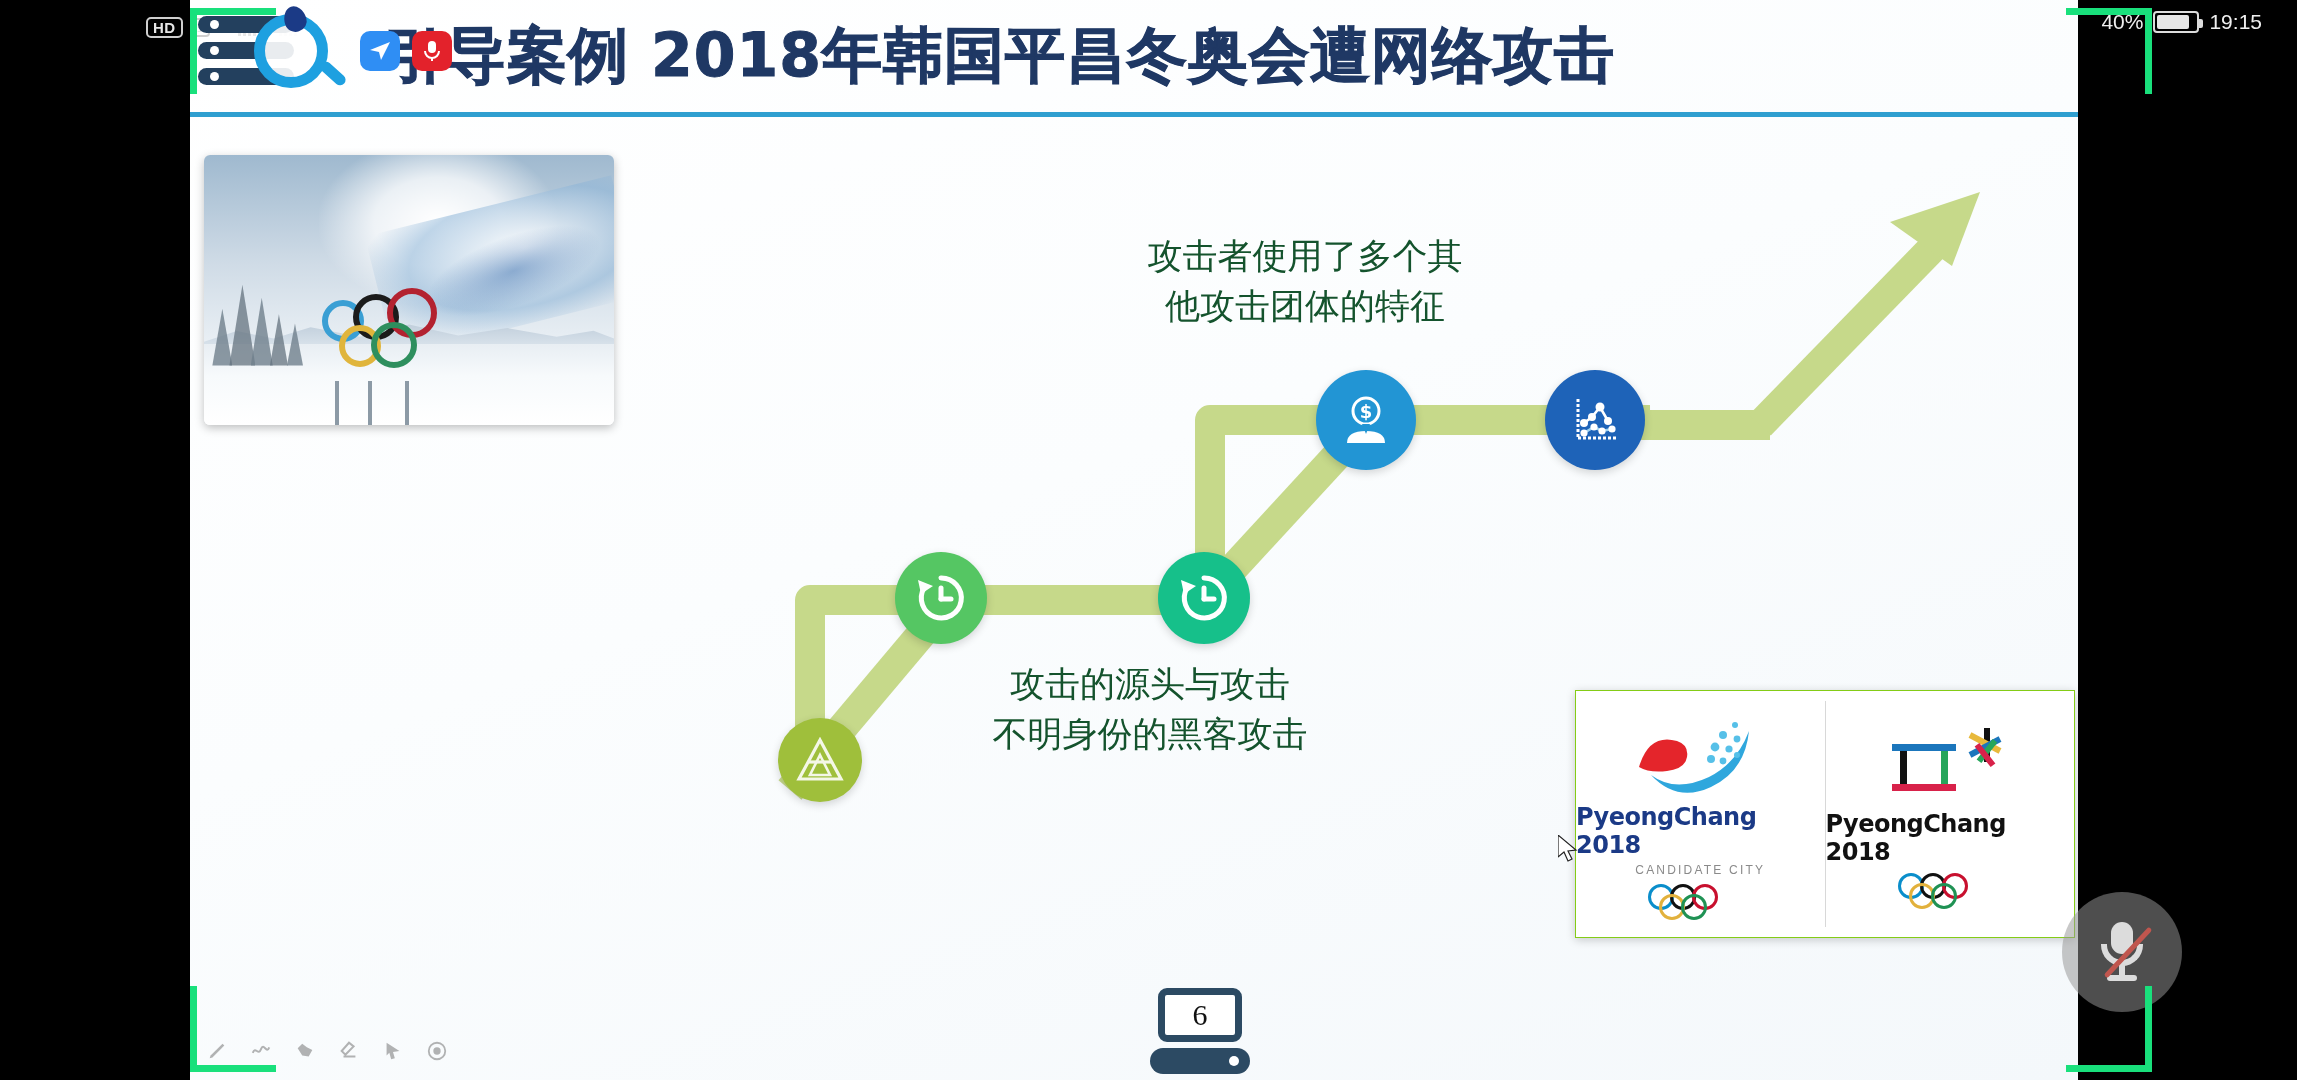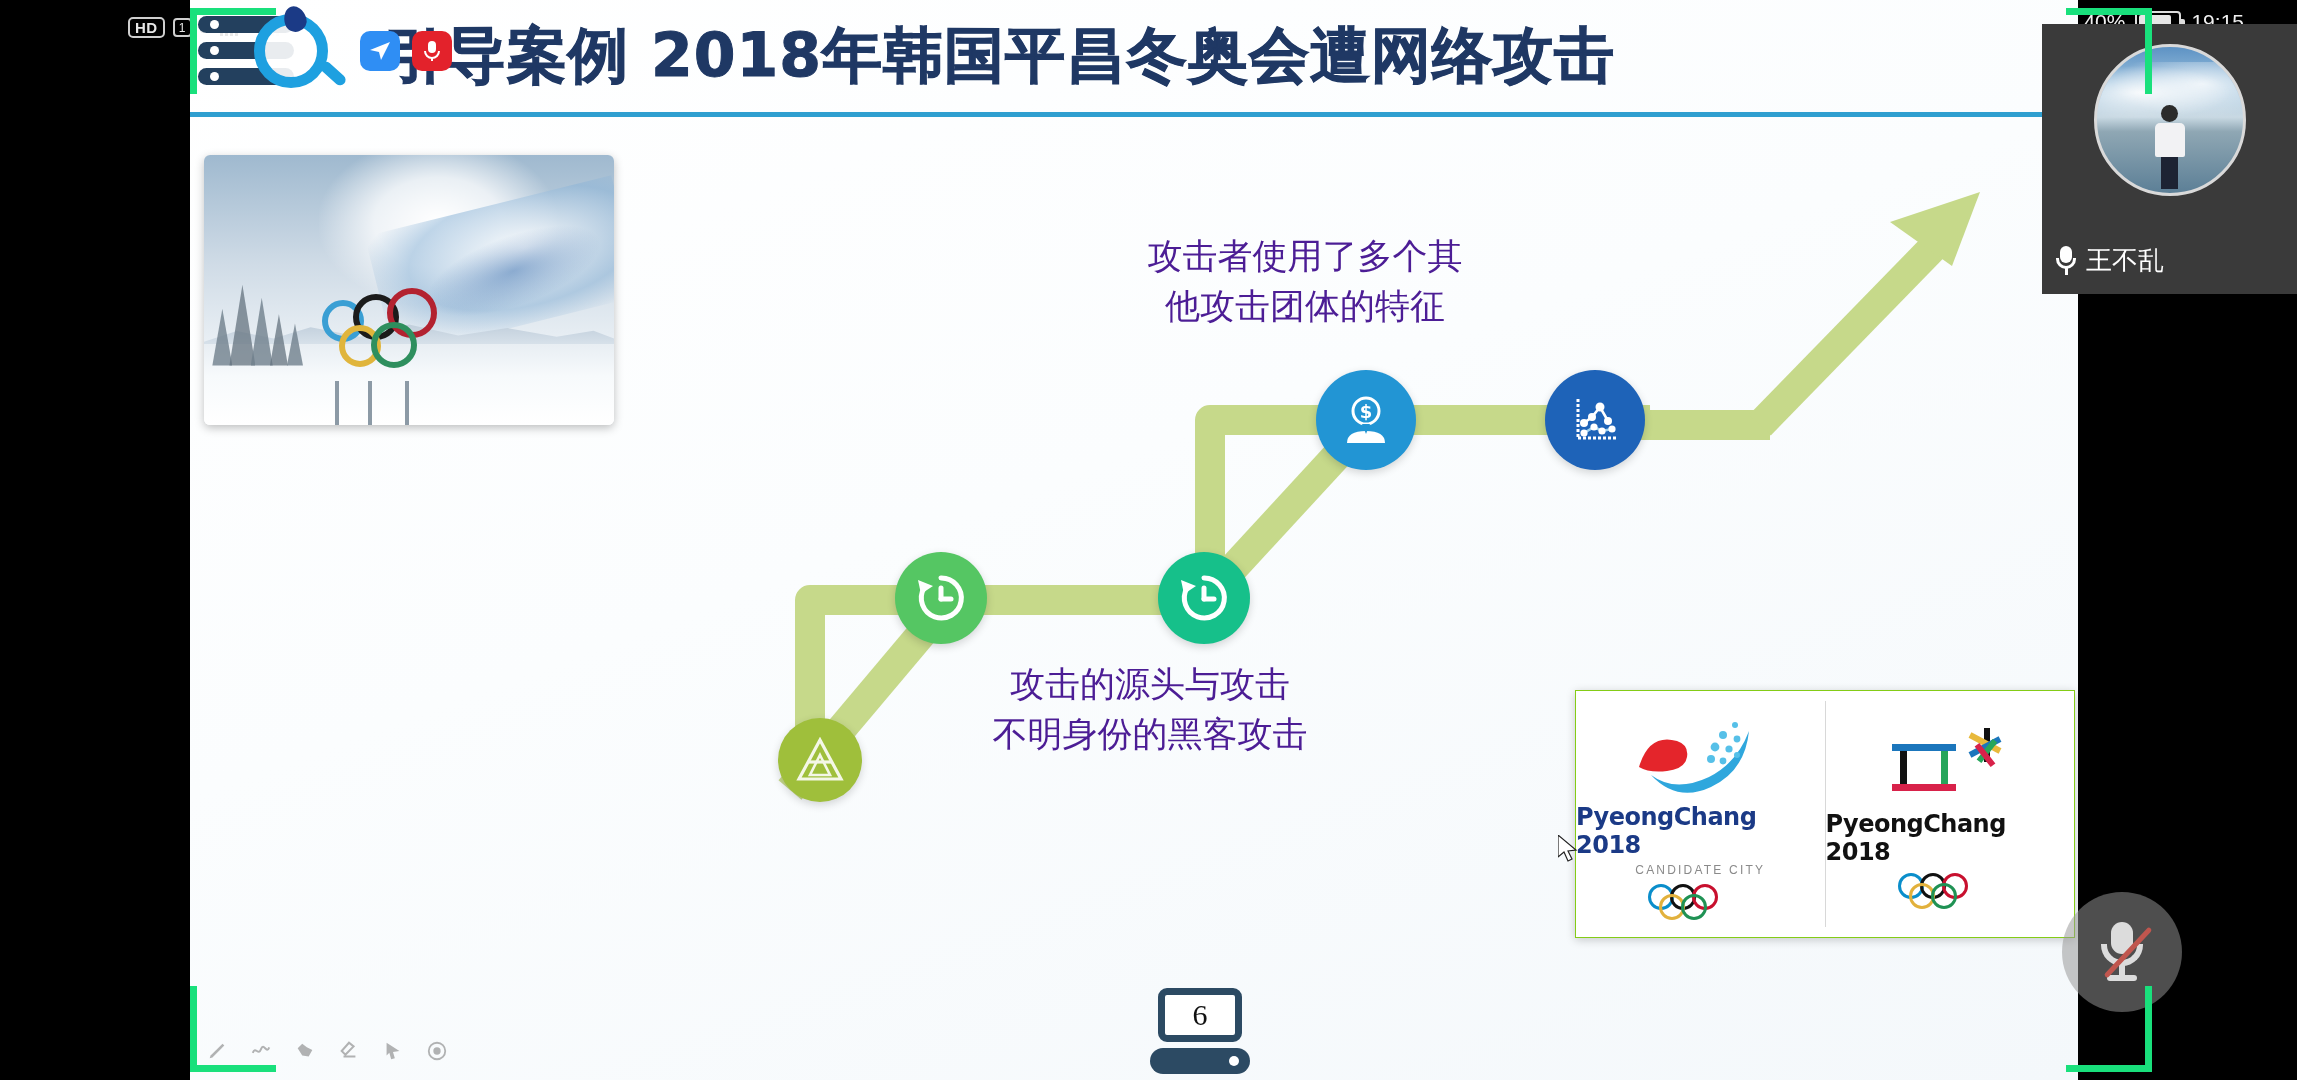--- a/index.html
+++ b/index.html
@@ -78,21 +78,21 @@
   .n1{ left:588px; top:718px; width:84px; height:84px; background:#9fbf3b; }
   .n2{ left:705px; top:552px; width:92px; height:92px; background:#55c663; }
   .n3{ left:968px; top:552px; width:92px; height:92px; background:#16c08a; }
   .n4{ left:1126px; top:370px; width:100px; height:100px; background:#2295d4; }
   .n5{ left:1355px; top:370px; width:100px; height:100px; background:#1e63b8; }
 
   
   .stext {
     position:absolute;
     font-family:"DejaVu Sans","Liberation Sans",sans-serif;
-    color:#4c1d95; font-size:35px; line-height:1.42;
+    color:#14532d; font-size:35px; line-height:1.42;
     text-align:center; white-space:pre-line; font-weight:500;
   }
   .t1{ left:30px; top:640px; width:430px; }
   .t2{ left:455px; top:398px; width:430px; }
   .t3{ left:760px; top:660px; width:400px; }
   .t4{ left:915px; top:232px; width:400px; }
   .t5{ left:1465px; top:380px; width:330px; text-align:left; line-height:1.45; }
 
   
   .logo-card {
@@ -120,21 +120,21 @@
     background:#2c4a63; border-radius:13px; }
   .pg-dot{ position:absolute; right:11px; top:8px; width:10px; height:10px;
     border-radius:50%; background:#fff; }
 
   
   .anno-bar { position:absolute; left:206px; top:1040px; display:flex; gap:22px;
     align-items:center; }
   .anno-bar .tool { width:22px; height:22px; opacity:.55; }
 
   
-  .statusbar { position:absolute; left:0; top:0; width:2258px; height:54px;
+  .statusbar { position:absolute; left:18px; top:0; width:2258px; height:54px;
     color:#fff; font-size:19px; pointer-events:none; }
   .sb-left { position:absolute; left:128px; top:17px; display:flex; gap:8px; align-items:center; }
   .hd-badge { border:2px solid #cfcfcf; border-radius:5px; padding:0 5px;
     font-size:15px; font-weight:700; color:#e6e6e6; letter-spacing:.5px; }
   .num-badge { width:19px; height:19px; border:2px solid #cfcfcf; border-radius:4px;
     font-size:12px; display:flex; align-items:center; justify-content:center; color:#e6e6e6; }
   .sig-group{ display:flex; align-items:flex-end; gap:3px; color:#e8e8e8; font-size:13px; }
   .bars{ display:flex; align-items:flex-end; gap:2px; height:17px; }
   .bars b{ width:3px; background:#e8e8e8; display:block; }
   .sb-right { position:absolute; right:14px; top:10px; display:flex; gap:10px;
@@ -448,38 +448,20 @@
     </div>
     <div class="appicon ai-red">
       <svg width="20" height="24" viewBox="0 0 20 24">
         <rect x="6" y="2" width="8" height="12" rx="4" fill="#fff"></rect>
         <path d="M3 12 a7 7 0 0 0 14 0" fill="none" stroke="#fff" stroke-width="2"></path>
         <rect x="9" y="18" width="2" height="4" fill="#fff"></rect>
       </svg>
     </div>
   </div>
 
-  <div class="ptile">
-    <div class="ptile-av">
-      <div class="pa-clouds"></div>
-      <div class="pa-person">
-        <div class="pa-head"></div>
-        <div class="pa-body"></div>
-        <div class="pa-legs"></div>
-      </div>
-    </div>
-    <div class="ptile-foot">
-      <span class="mic-glyph">
-        <span class="mic-cap"></span>
-          <span class="mic-arc"></span>
-          <span class="mic-stem"></span>
-      </span>
-      <span>王不乱</span>
-    </div>
-  </div>
 
   <div class="mute-fab">
     <div class="mf-mic">
       <span class="mf-cap"></span>
         <span class="mf-arc"></span>
       <span class="mf-stem"></span>
         <span class="mf-foot"></span>
       <span class="mf-slash"></span>
     </div>
   </div>

